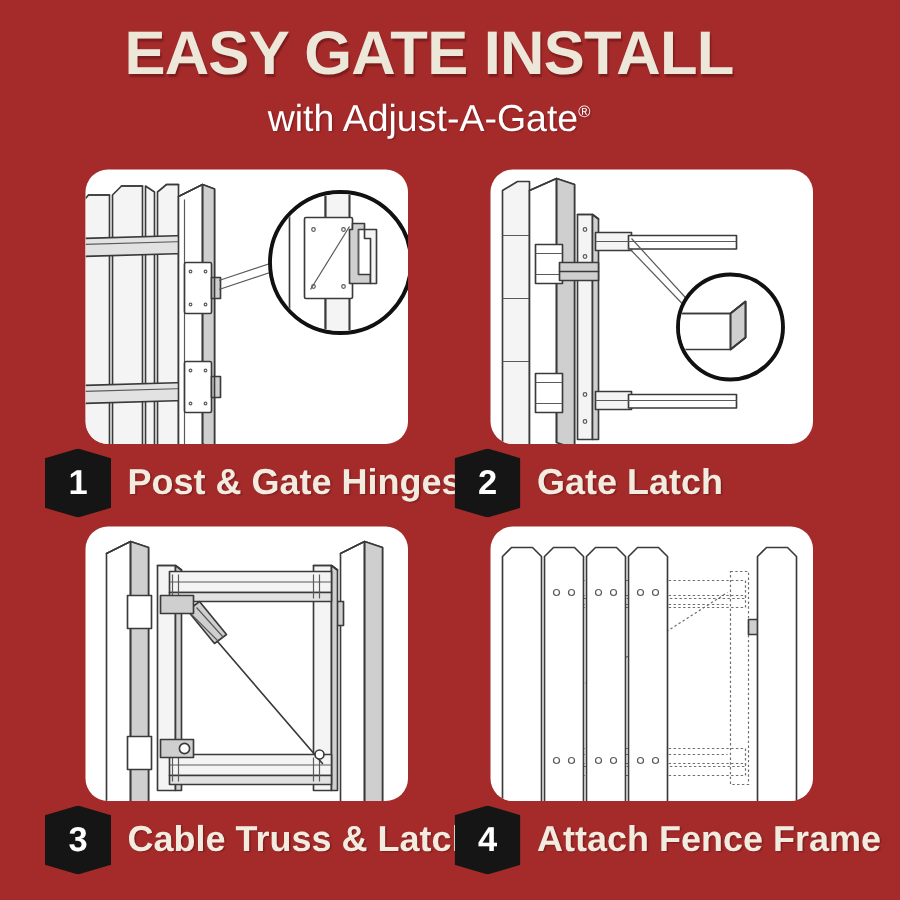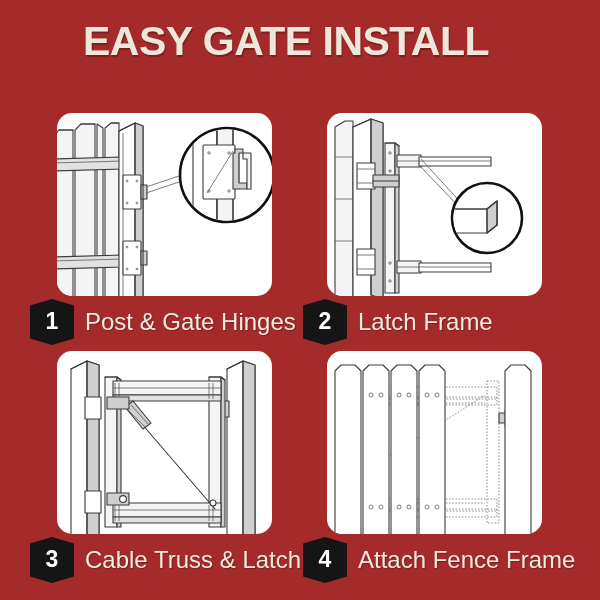--- a/index.html
+++ b/index.html
@@ -9,21 +9,21 @@
     font-family: "Liberation Sans", sans-serif;
     overflow: hidden;
   }
   #root {
     position: relative;
     width: 600px; height: 600px;
     background: #a52b2b;
   }
 
   
-  .header { position: absolute; left: 0; top: 18px; width: 548px; text-align: center; padding-left: 24px; }
+  .header { position: absolute; left: 0; top: 12px; width: 548px; text-align: center; padding-left: 24px; }
   .title {
     font-size: 41px;
     font-weight: bold;
     letter-spacing: -0.5px;
     color: #ece7d9;
     line-height: 46px;
     text-shadow: 1px 2px 1px rgba(80,10,10,0.45);
     font-stretch: condensed;
   }
   .subtitle {
@@ -74,21 +74,21 @@
   .badge-num {
     color: #ffffff;
     font-size: 23px;
     font-weight: bold;
     line-height: 1;
     margin-top: -1px;
   }
   .step-label {
     margin-left: 11px;
     font-size: 24px;
-    font-weight: normal;
+    font-weight: bold;
     color: #f2ece0;
     line-height: 28px;
     white-space: nowrap;
     text-shadow: 1px 1px 1px rgba(70,8,8,0.4);
   }
 
   
   .ln { fill: none; stroke: #3a3a3a; stroke-width: 1.1; stroke-linejoin: round; stroke-linecap: round; }
   .ln-thin { fill: none; stroke: #5a5a5a; stroke-width: 0.8; }
   .fill-lt { fill: #f4f4f4; stroke: #3a3a3a; stroke-width: 1.1; stroke-linejoin: round; }
@@ -97,20 +97,21 @@
   .fill-w  { fill: #ffffff; stroke: #3a3a3a; stroke-width: 1.1; stroke-linejoin: round; }
   .dotted  { fill: none; stroke: #6e6e6e; stroke-width: 0.8; stroke-dasharray: 1.6 1.6; }
 </style>
 </head>
 <body>
 
 <div id="root">
 
   <div class="header">
     <div class="title">EASY GATE INSTALL</div>
+    <div class="subtitle"><span>with Adjust-A-Gate</span><span class="reg">®</span></div>
   </div>
 
   <div class="panel" id="panel-1">
     <svg viewBox="0 0 215 183">
 
       <g>
         <path class="fill-lt" d="M-4 20 L-4 24 L2 17 L16 17 L16 186 L-4 186 Z"></path>
         <path class="fill-lt" d="M18 17 L24 11 L38 11 L38 186 L18 186 Z"></path>
         <path class="fill-lt" d="M40 11 L46 15 L46 186 L40 186 Z"></path>
         <path class="fill-lt" d="M48 15 L54 10 L62 10 L62 186 L48 186 Z"></path>
@@ -365,21 +366,21 @@
     <div class="badge">
       <span class="badge-num">1</span>
     </div>
     <div class="step-label">Post &amp; Gate Hinges</div>
   </div>
 
   <div class="step" id="step-2">
     <div class="badge">
       <span class="badge-num">2</span>
     </div>
-    <div class="step-label">Latch Frame</div>
+    <div class="step-label">Gate Latch</div>
   </div>
 
   <div class="step" id="step-3">
     <div class="badge">
       <span class="badge-num">3</span>
     </div>
     <div class="step-label">Cable Truss &amp; Latch</div>
   </div>
 
   <div class="step" id="step-4">

